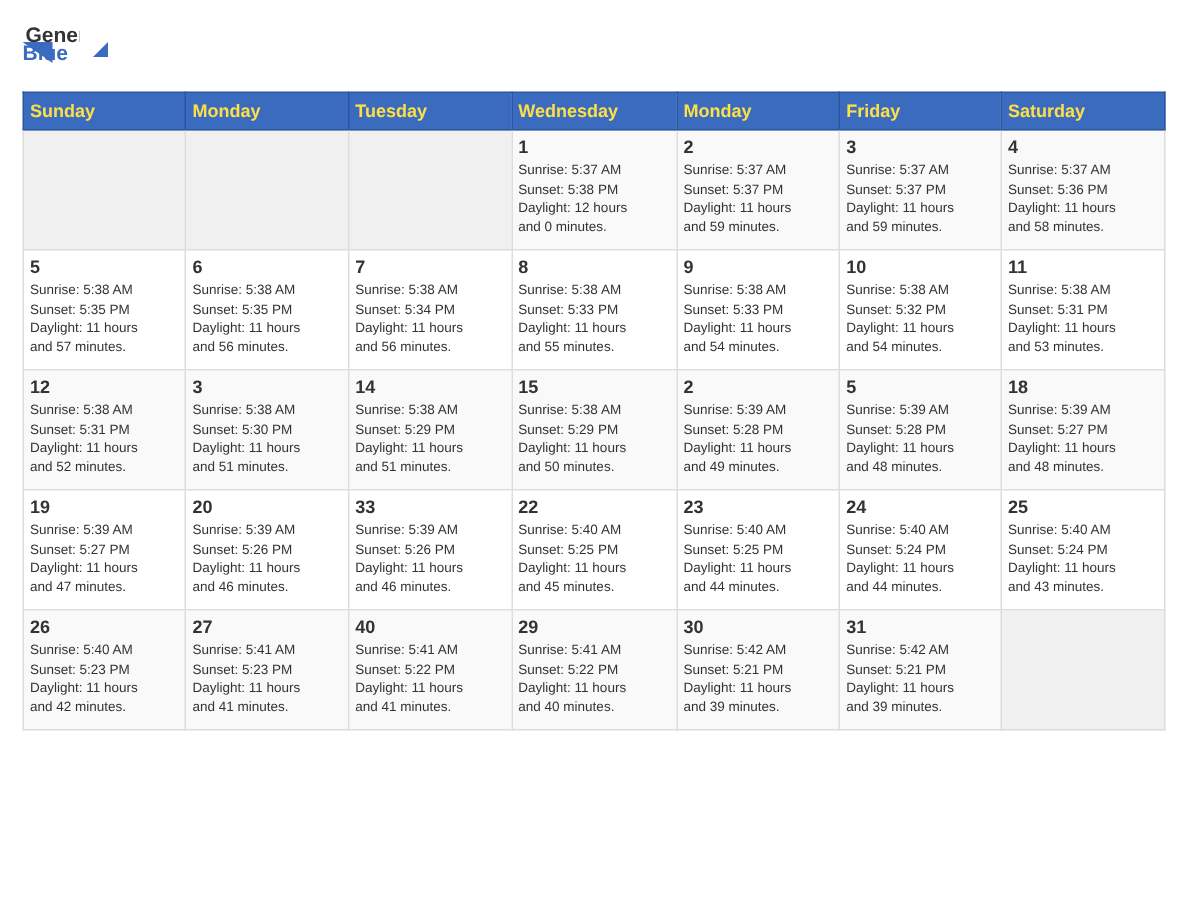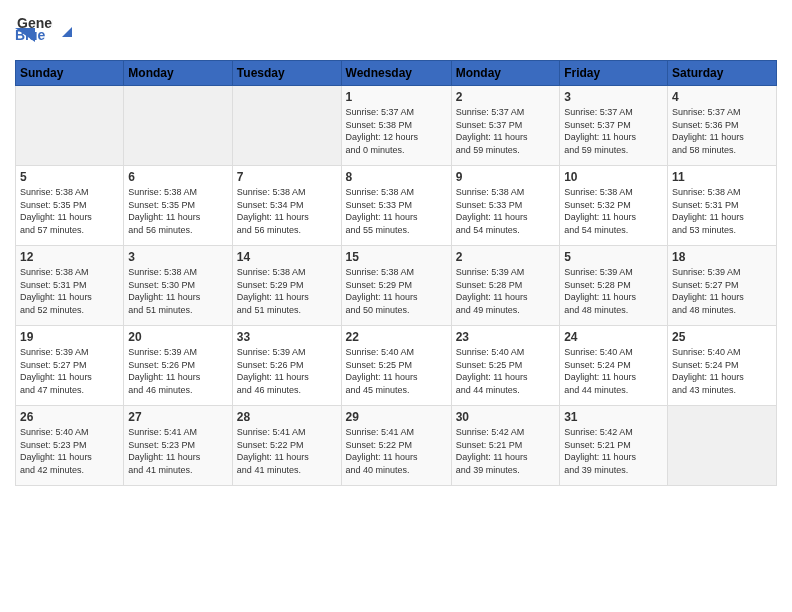--- a/index.html
+++ b/index.html
@@ -36,21 +36,21 @@
       font-size: 14px;
       color: #555;
     }
     table {
       width: 100%;
       border-collapse: collapse;
       border: 1px solid #ccc;
     }
     thead tr th {
       background-color: #3a6bbf;
-      color: #000000;
+      color: #fde047;
       font-size: 12px;
       font-weight: bold;
       padding: 5px 4px;
       text-align: left;
       border: 1px solid #2a57a0;
     }
     tbody tr td {
       vertical-align: top;
       font-size: 9.5px;
       color: #333;
@@ -320,21 +320,21 @@
 and 42 minutes.</div>
           </td>
           <td>
             <span class="day-num">27</span>
             <div class="cell-text" style="white-space: pre-line;">Sunrise: 5:41 AM
 Sunset: 5:23 PM
 Daylight: 11 hours
 and 41 minutes.</div>
           </td>
           <td>
-            <span class="day-num">28</span>
+            <span class="day-num">40</span>
             <div class="cell-text" style="white-space: pre-line;">Sunrise: 5:41 AM
 Sunset: 5:22 PM
 Daylight: 11 hours
 and 41 minutes.</div>
           </td>
           <td>
             <span class="day-num">29</span>
             <div class="cell-text" style="white-space: pre-line;">Sunrise: 5:41 AM
 Sunset: 5:22 PM
 Daylight: 11 hours

